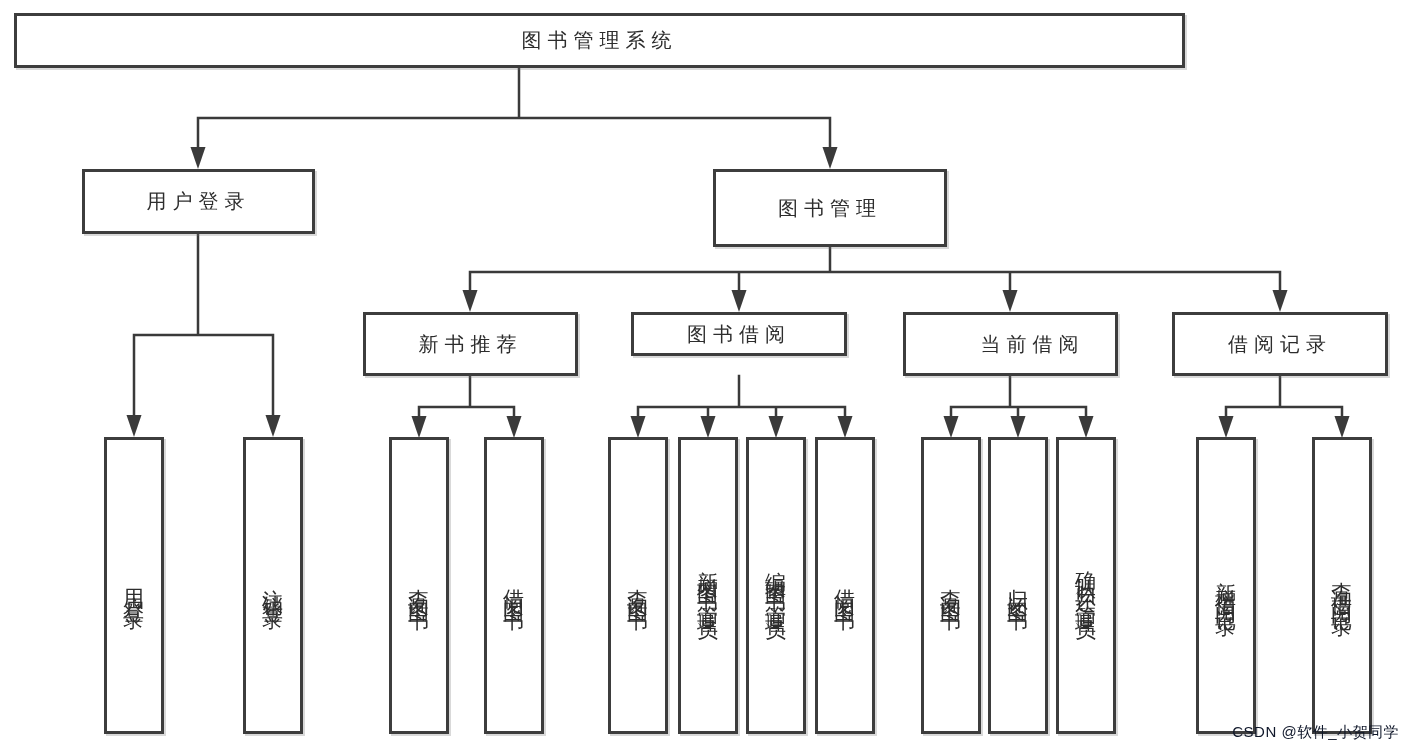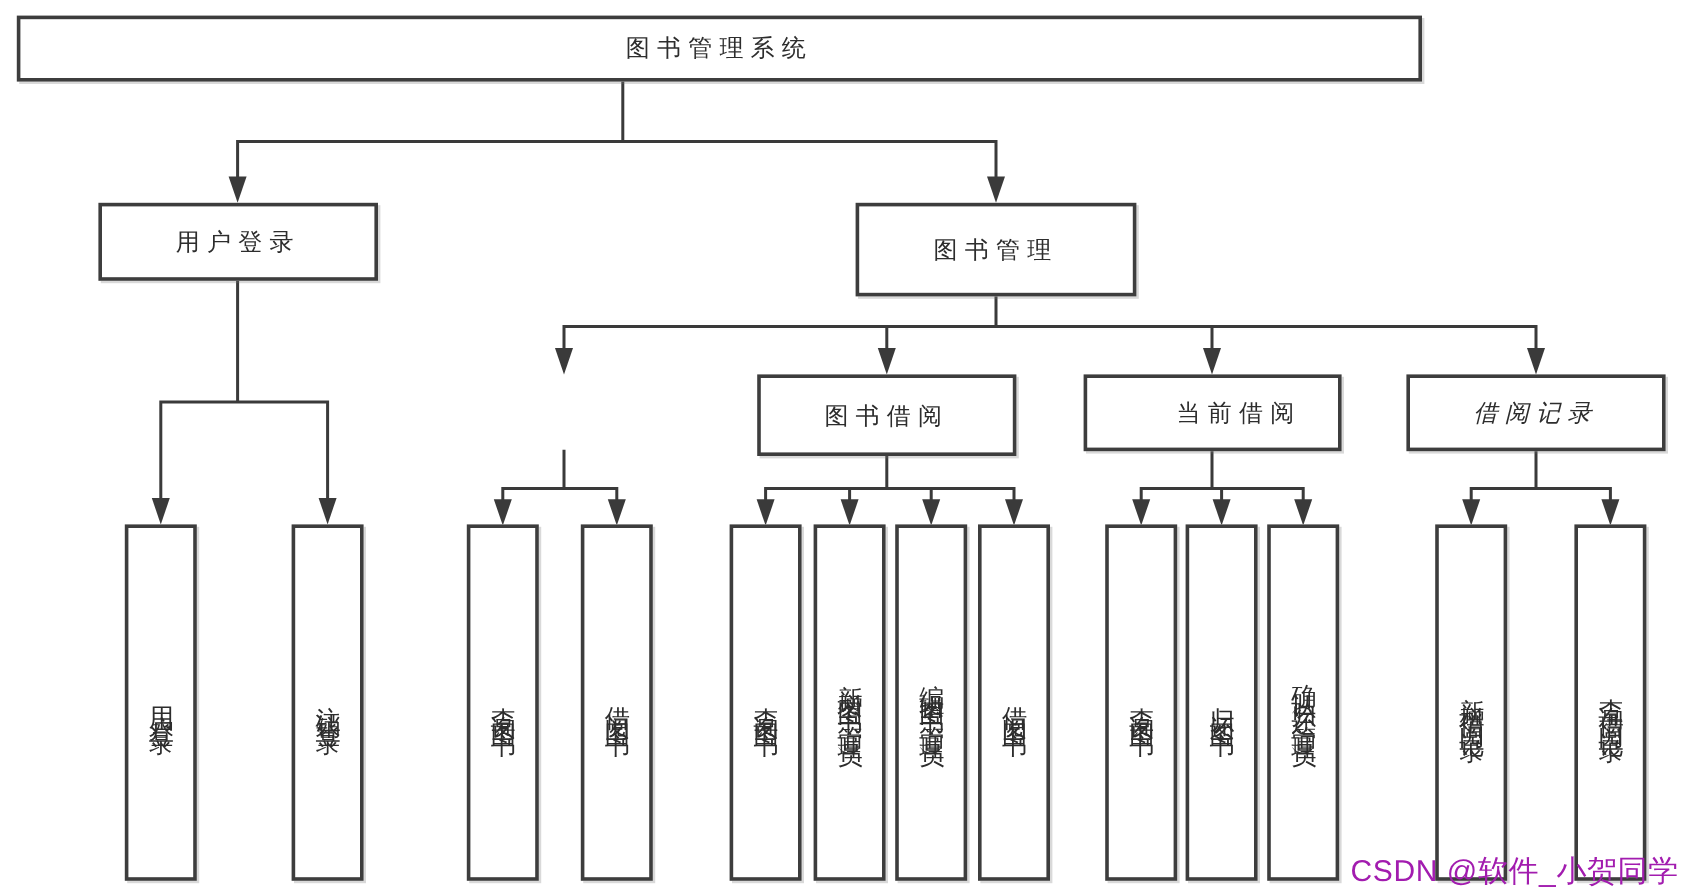--- a/index.html
+++ b/index.html
@@ -18,21 +18,21 @@
     font-size:20px; font-weight:500; letter-spacing:6px; white-space:nowrap;
     text-align:center;
   }
   .vlabel {
     writing-mode:vertical-rl; text-orientation:mixed;
     font-size:21px; font-weight:500; letter-spacing:7px; line-height:1;
     white-space:nowrap;
   }
   .watermark {
     position:absolute; right:6px; bottom:5px;
-    font-size:25px; letter-spacing:0.5px; color:#a21caf; z-index:5;
+    font-size:15px; letter-spacing:0.5px; color:#0f172a; z-index:5;
   }
 </style>
 </head>
 <body>
 
 <div class="stage">
 
   <svg class="connectors" viewBox="0 0 1405 747" xmlns="http://www.w3.org/2000/svg">
     <path d="M519 68 V118 M198 118 H830 M198 118 V149 M830 118 V149
              M198 234 V335 M134 335 H273 M134 335 V417 M273 335 V417
@@ -68,27 +68,30 @@
     <span class="hlabel">图书管理系统</span>
   </div>
 
   <div class="node" style="left:82px; top:169px; width:233px; height:65px;">
     <span class="hlabel">用户登录</span>
   </div>
   <div class="node" style="left:713px; top:169px; width:234px; height:78px;">
     <span class="hlabel">图书管理</span>
   </div>
 
-  <div class="node" style="left:631px; top:312px; width:216px; height:68px;">
+  <div class="node" style="left:363px; top:312px; width:215px; height:64px;">
+    <span class="hlabel">新书推荐</span>
+  </div>
+  <div class="node" style="left:631px; top:312px; width:216px; height:44px;">
     <span class="hlabel">图书借阅</span>
   </div>
   <div class="node" style="left:903px; top:312px; width:215px; height:64px;padding-left:44px;">
     <span class="hlabel">当前借阅</span>
   </div>
-  <div class="node" style="left:1172px; top:312px; width:216px; height:64px;font-style:italic;">
+  <div class="node" style="left:1172px; top:312px; width:216px; height:64px;">
     <span class="hlabel">借阅记录</span>
   </div>
 
   <div class="node" style="left:104px; top:437px; width:60px; height:297px;">
     <span class="vlabel">用户登录</span>
   </div>
   <div class="node" style="left:243px; top:437px; width:60px; height:297px;">
     <span class="vlabel">注销登录</span>
   </div>
 

